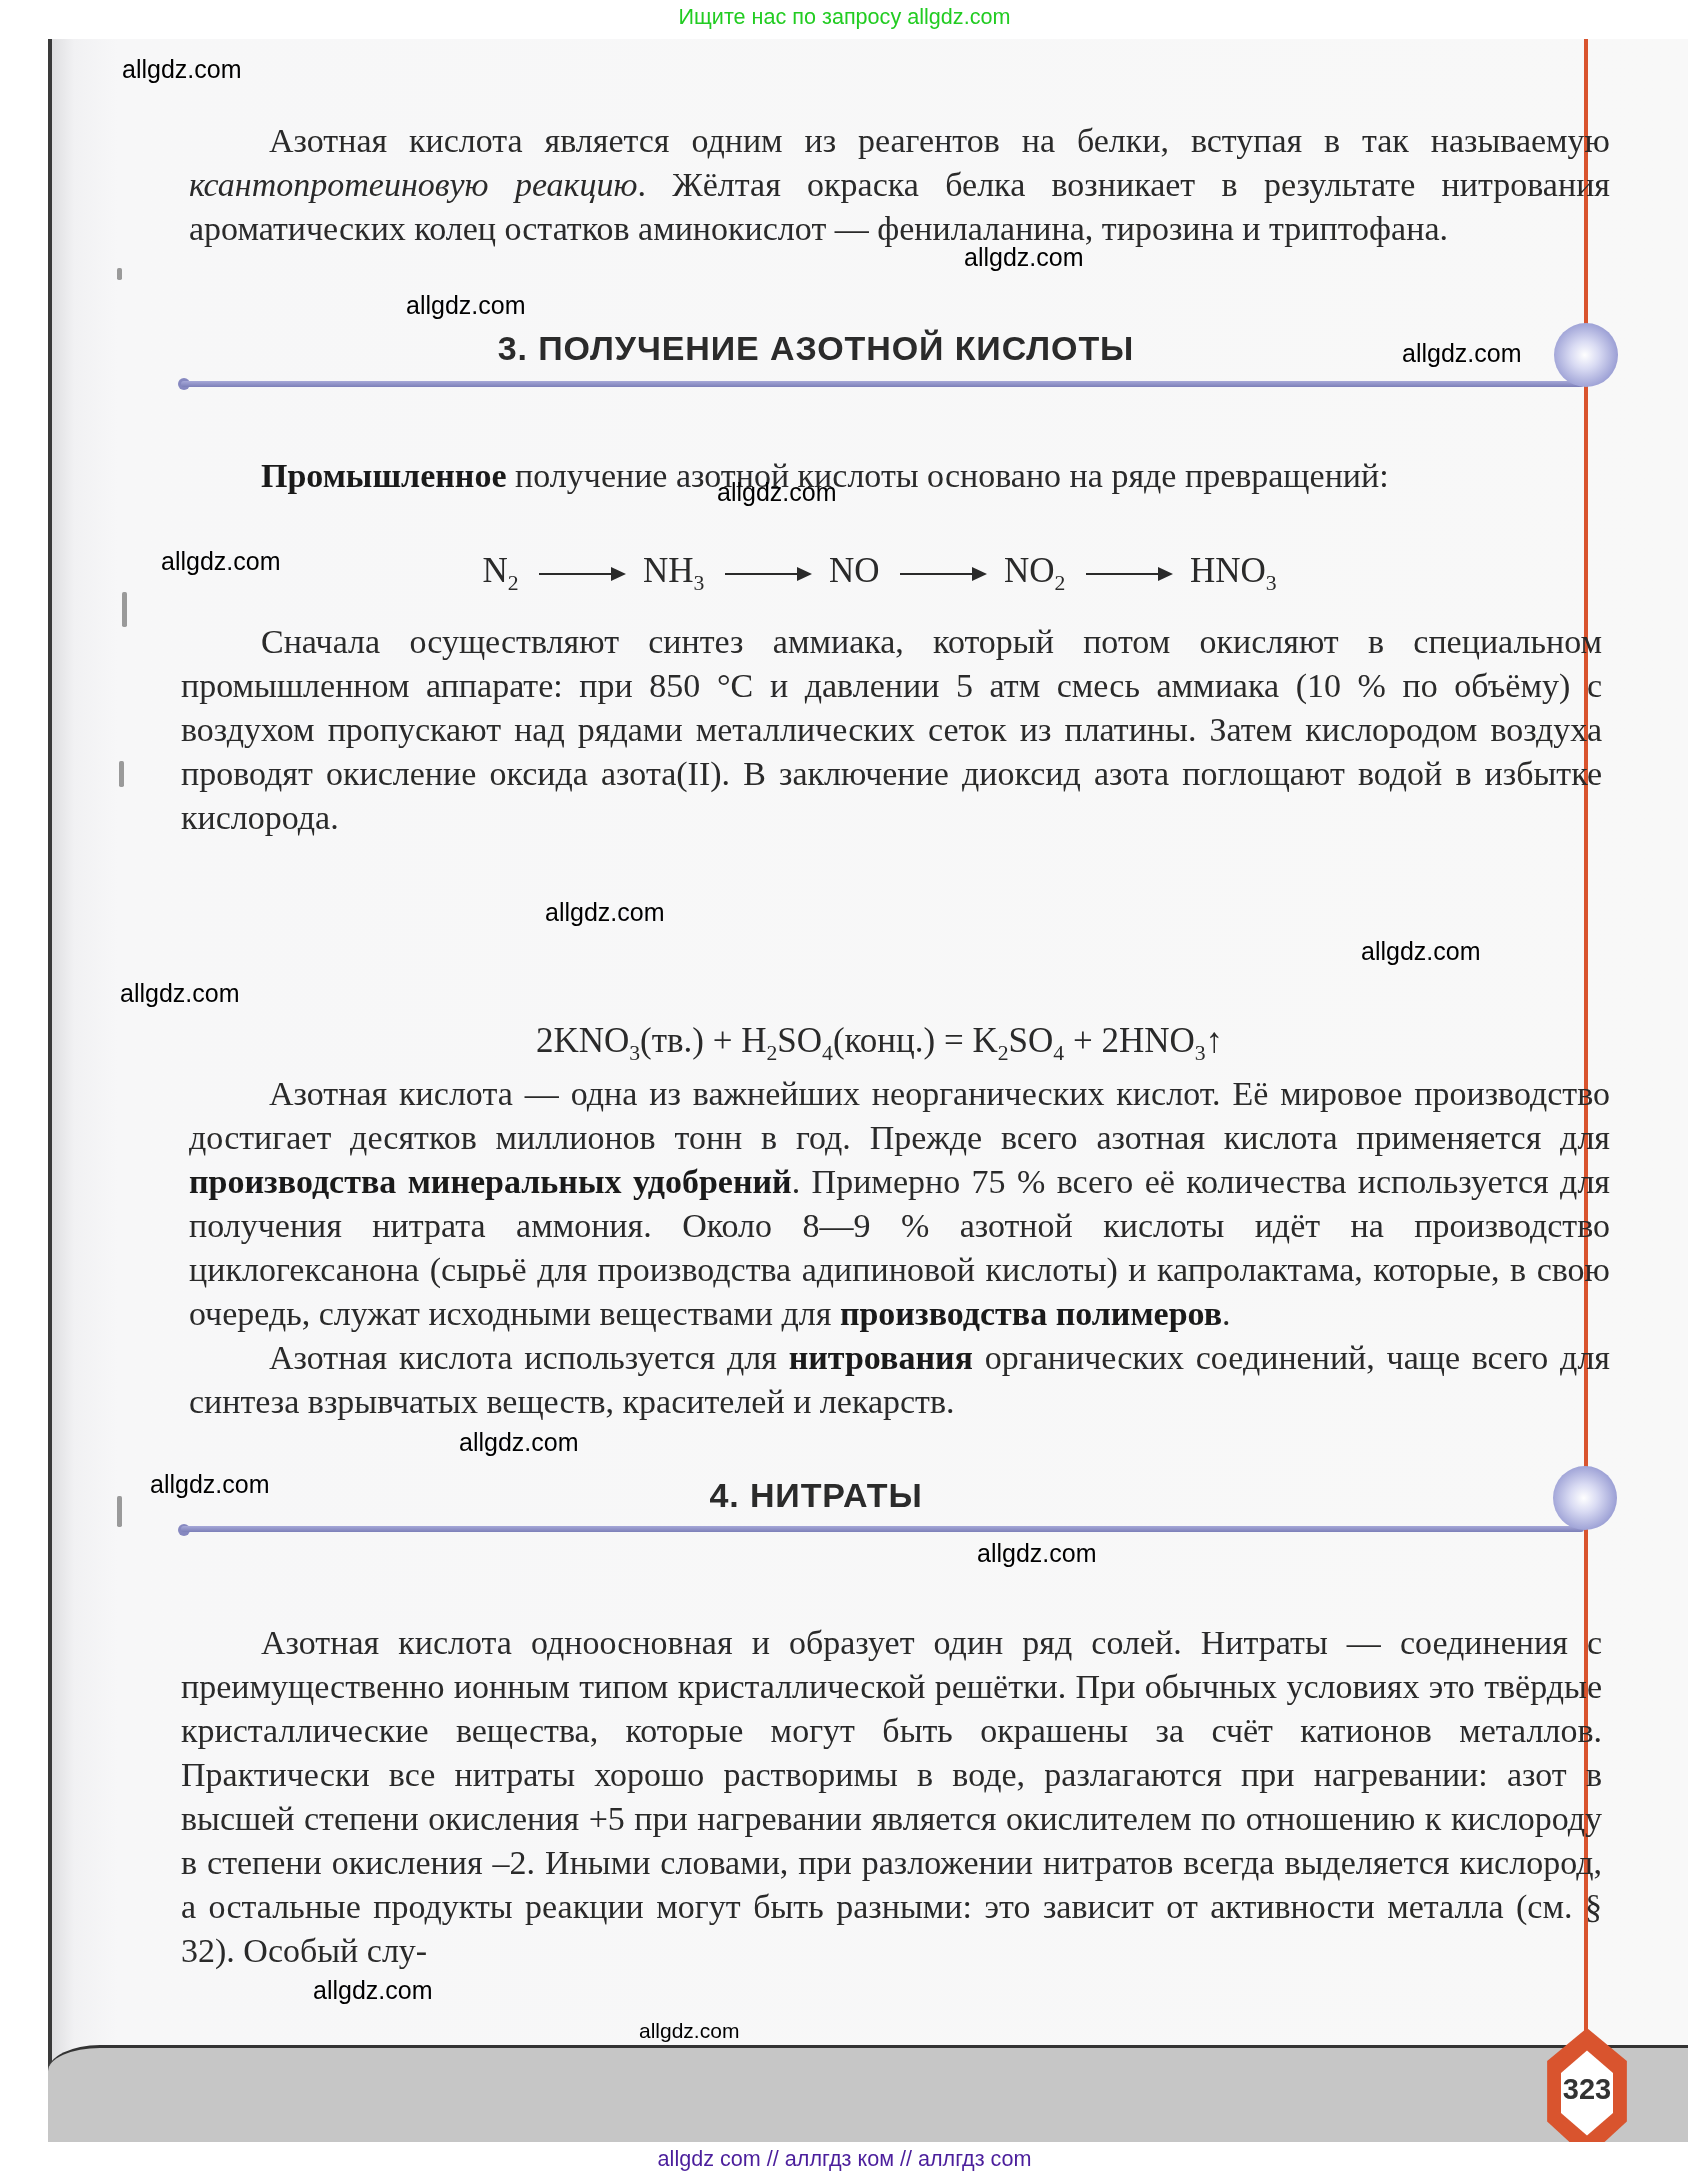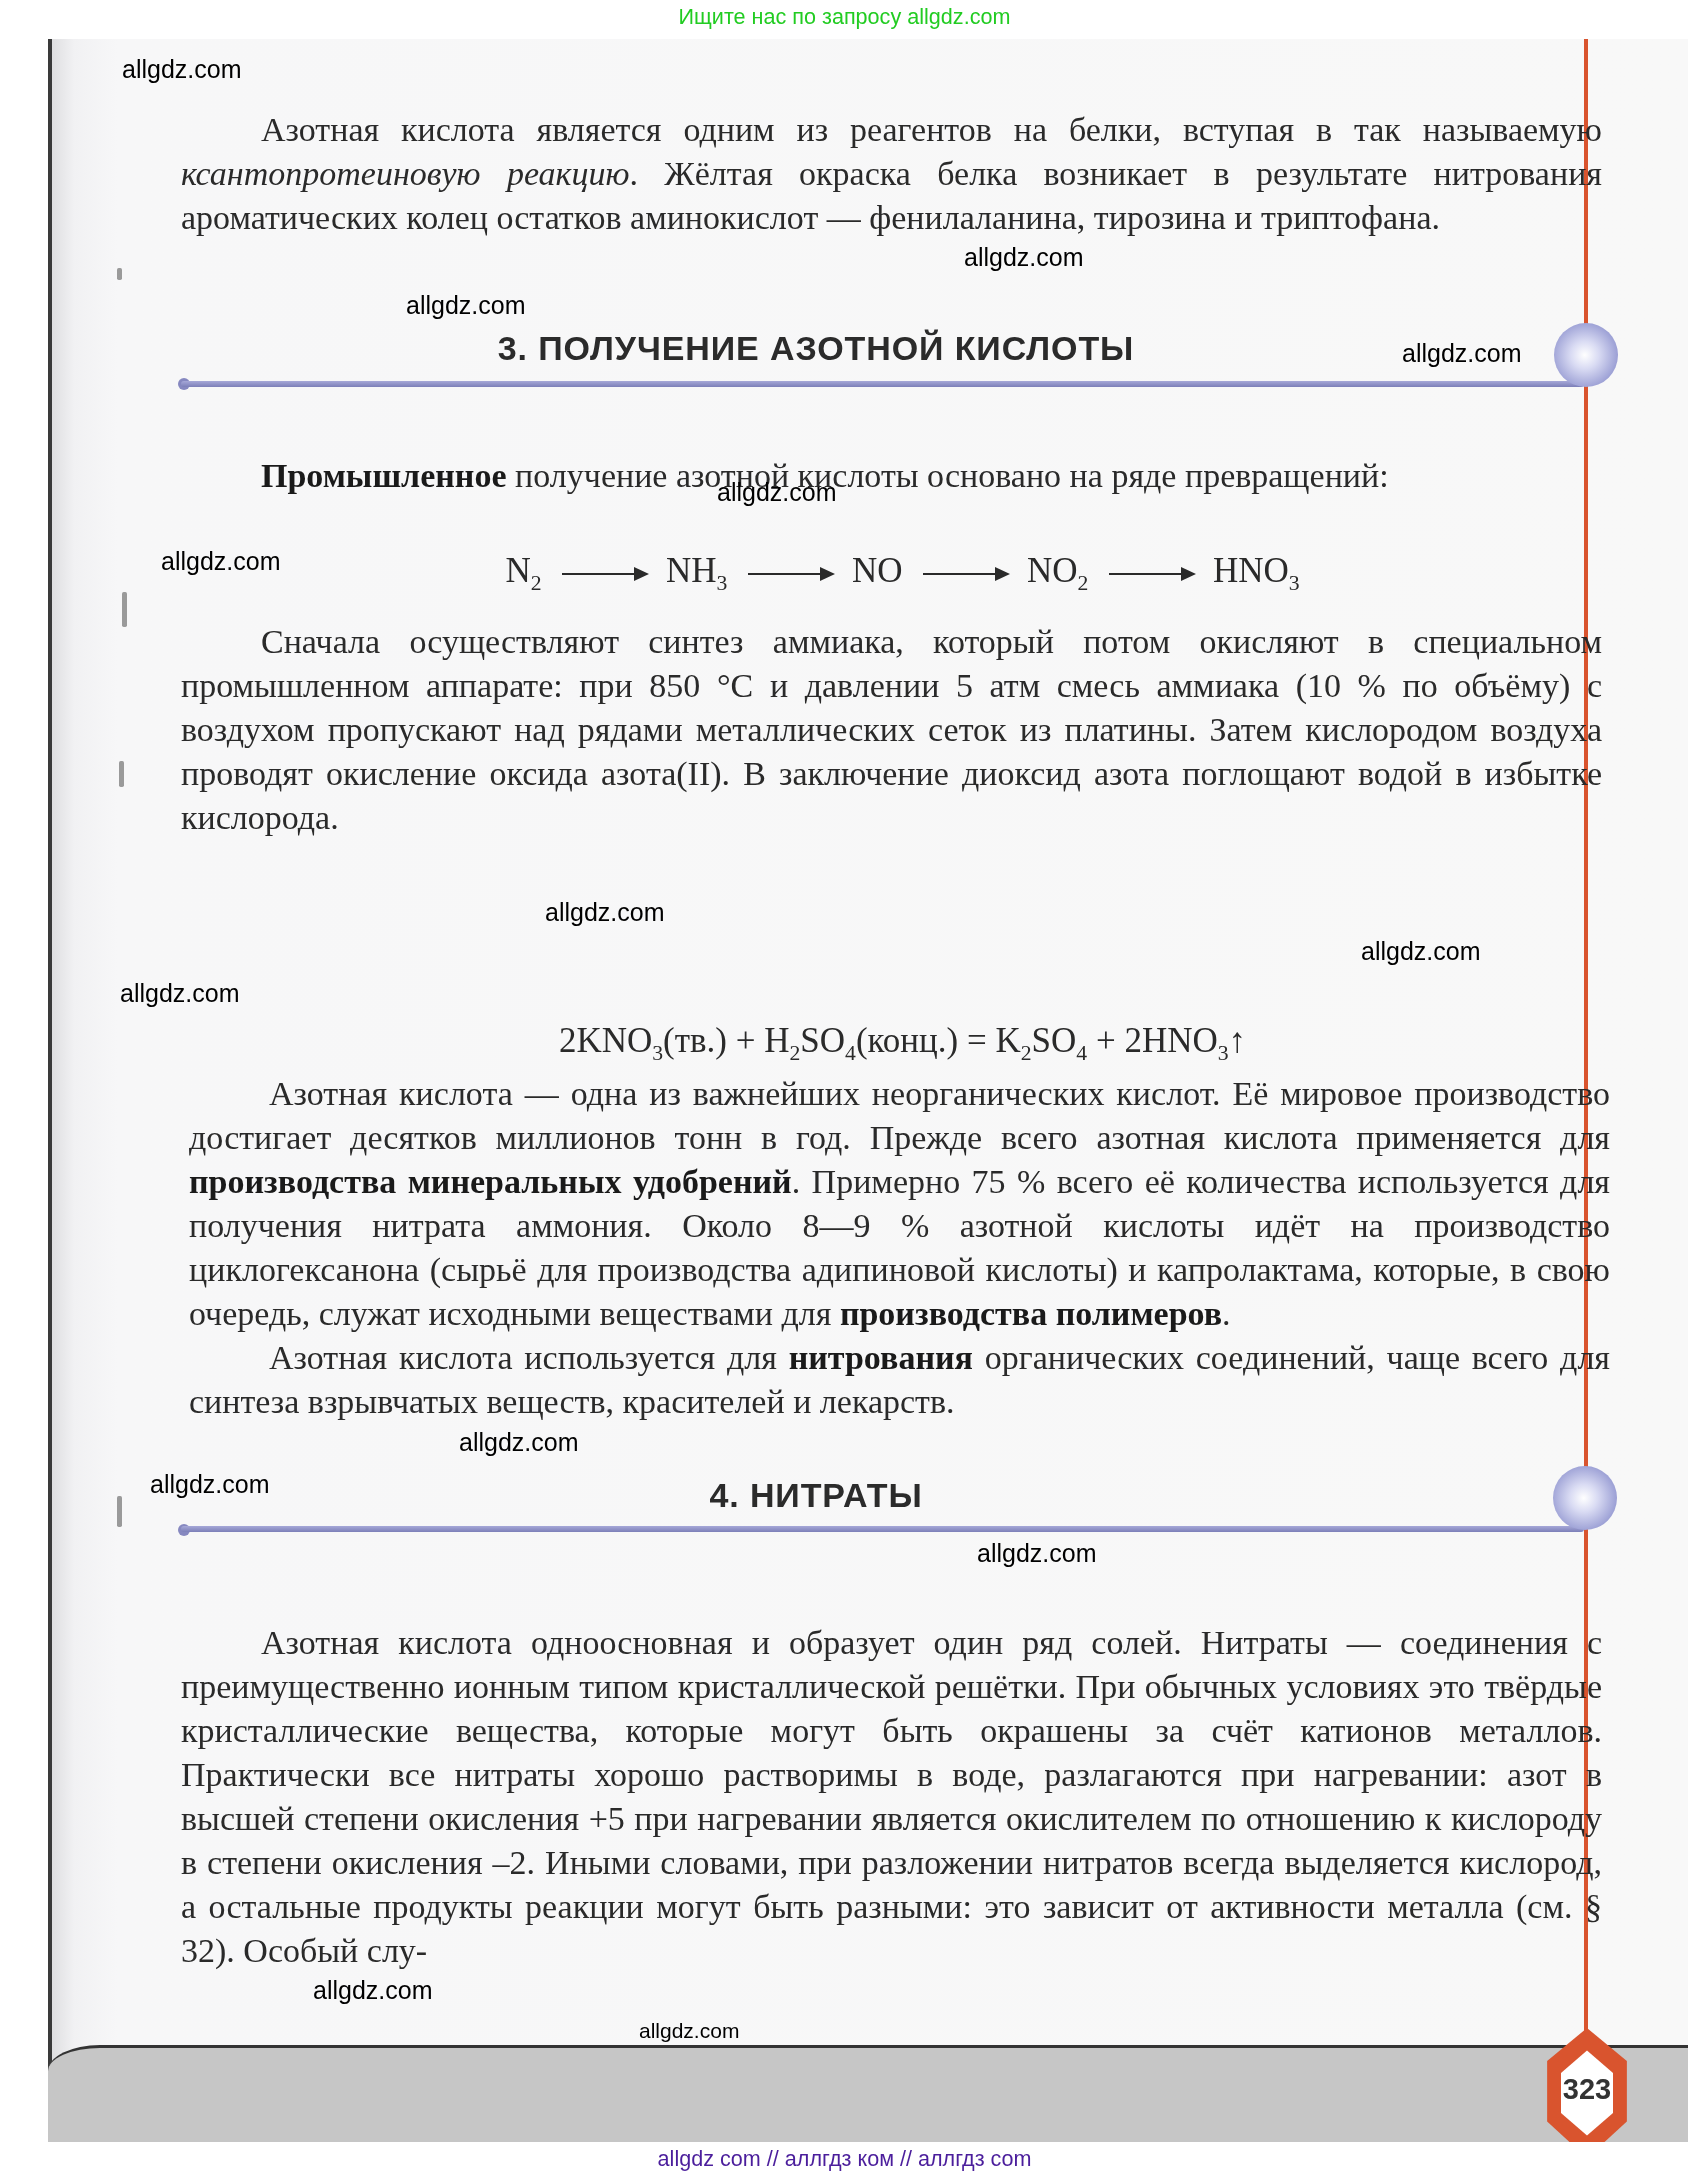--- a/index.html
+++ b/index.html
@@ -48,21 +48,21 @@
   }
   .rule-dot {
     position:absolute; left:130px; width:12px; height:12px; border-radius:50%;
     background:#8688c0;
   }
   .sphere {
     position:absolute; width:64px; height:64px; border-radius:50%;
     background:radial-gradient(circle at 48% 50%,#ffffff 0%,#d9dbf3 30%,#9ea2d6 70%,#7c7fbd 100%);
   }
   .equation {
-    position:absolute; left:144px; width:1421px; text-align:center;
+    position:absolute; left:121px; width:1421px; text-align:center;
     font-size:35px; color:#2a2a2a;
   }
   .arrow {
     display:inline-block; width:83px; height:2.6px; background:#2a2a2a;
     position:relative; vertical-align:middle; margin:0 12px;
   }
   .arrow::after {
     content:""; position:absolute; right:-3.5px; top:-6px;
     border-left:15.6px solid #2a2a2a; border-top:7px solid transparent; border-bottom:7px solid transparent;
   }
@@ -101,21 +101,21 @@
 
 <div class="page">
   <div class="page-edge"></div>
   <div class="red-rule"></div>
 
   <div class="margin-mark" style="left:69px;top:229px;height:12px;"></div>
   <div class="margin-mark" style="left:74px;top:553px;height:35px;"></div>
   <div class="margin-mark" style="left:71px;top:722px;height:26px;"></div>
   <div class="margin-mark" style="left:69px;top:1457px;height:31px;"></div>
 
-  <div class="text-block" style="top:69px;">
+  <div class="text-block" style="top:80px;margin-left:8px;">
     <p class="last"><span>Азотная кислота является одним из реагентов на белки, вступая в так называемую </span><i>ксантопротеиновую реакцию</i><span>. Жёлтая окраска белка возникает в результате нитрования ароматических колец остатков аминокислот — фенилаланина, тирозина и триптофана.</span></p>
   </div>
 
   <div class="heading" style="top:290px;">3. ПОЛУЧЕНИЕ АЗОТНОЙ КИСЛОТЫ</div>
   <div class="rule-dot" style="top:339px;"></div>
   <div class="rule" style="top:342px;"></div>
   <div class="sphere" style="left:1506px;top:284px;"></div>
 
   <div class="text-block" style="top:415px;">
     <p class="last"><b>Промышленное</b><span> получение азотной кислоты основано на ряде превращений:</span></p>

